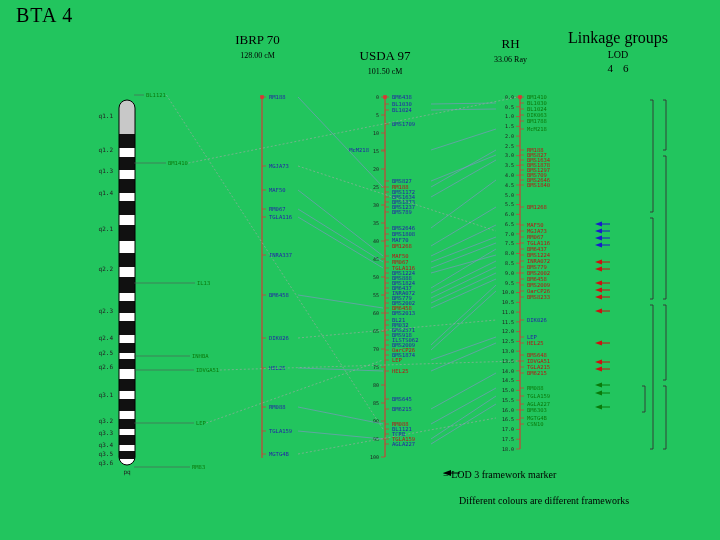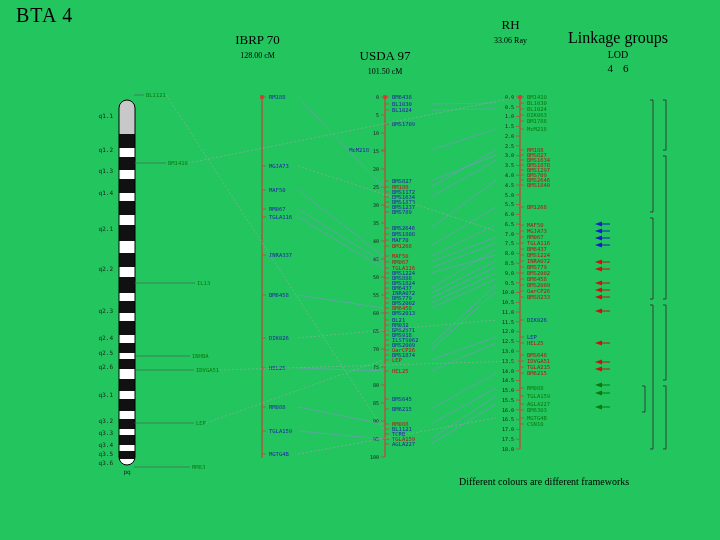--- a/index.html
+++ b/index.html
@@ -5,28 +5,28 @@
   html,body{margin:0;padding:0;background:#fff;}
   .stage{position:relative;width:720px;height:540px;background:#22c55e;overflow:hidden;
          font-family:"Liberation Serif", serif;color:#000;}
   .stage svg{position:absolute;left:0;top:0;}
   .page-title{position:absolute;left:16px;top:4px;font-size:20px;letter-spacing:1px;}
   .hdr{position:absolute;text-align:center;}
   .hdr .t{font-size:13px;}
   .hdr .s{font-size:8px;margin-top:3px;}
   .hdr-ibrp{left:210px;top:32px;width:95px;}
   .hdr-usda{left:340px;top:48px;width:90px;}
-  .hdr-rh{left:478px;top:17px;width:65px;}
+  .hdr-rh{left:478px;top:36px;width:65px;}
   .hdr-link{left:568px;top:29px;width:100px;}
   .hdr-link .t{font-size:16px;}
   .hdr-link .lod{font-size:10px;margin-top:2px;}
   .hdr-link .vals{font-size:11px;margin-top:2px;display:flex;justify-content:center;gap:10px;}
   .legend{position:absolute;left:443px;top:469px;font-size:10px;}
   .legend .row1{display:flex;align-items:center;gap:4px;}
-  .legend .row2{margin-left:16px;margin-top:7px;}
+  .legend .row2{margin-left:16px;margin-top:15px;}
 </style>
 </head>
 <body>
 
 <div class="stage">
 
   <svg id="diagram" width="720" height="540" viewBox="0 0 720 540">
       <defs>
         <clipPath id="chromClip">
           <rect x="119" y="100" width="16" height="365" rx="8" ry="8"></rect>
@@ -530,15 +530,22 @@
   <div class="hdr hdr-link">
     <div class="t">Linkage groups</div>
     <div class="lod">LOD</div>
     <div class="vals">
       <span>4</span>
       <span>6</span>
     </div>
   </div>
 
   <div class="legend">
+    <div class="row1">
+      <svg width="18" height="8">
+        <polygon points="0,4 8,1 8,7" fill="#000"></polygon>
+        <line x1="8" y1="4" x2="17" y2="4" stroke="#000" stroke-width="1"></line>
+      </svg>
+      <span>= LOD 3 framework marker</span>
+    </div>
     <div class="row2">Different colours are different  frameworks</div>
   </div>
 </div>
 
 </body></html>

